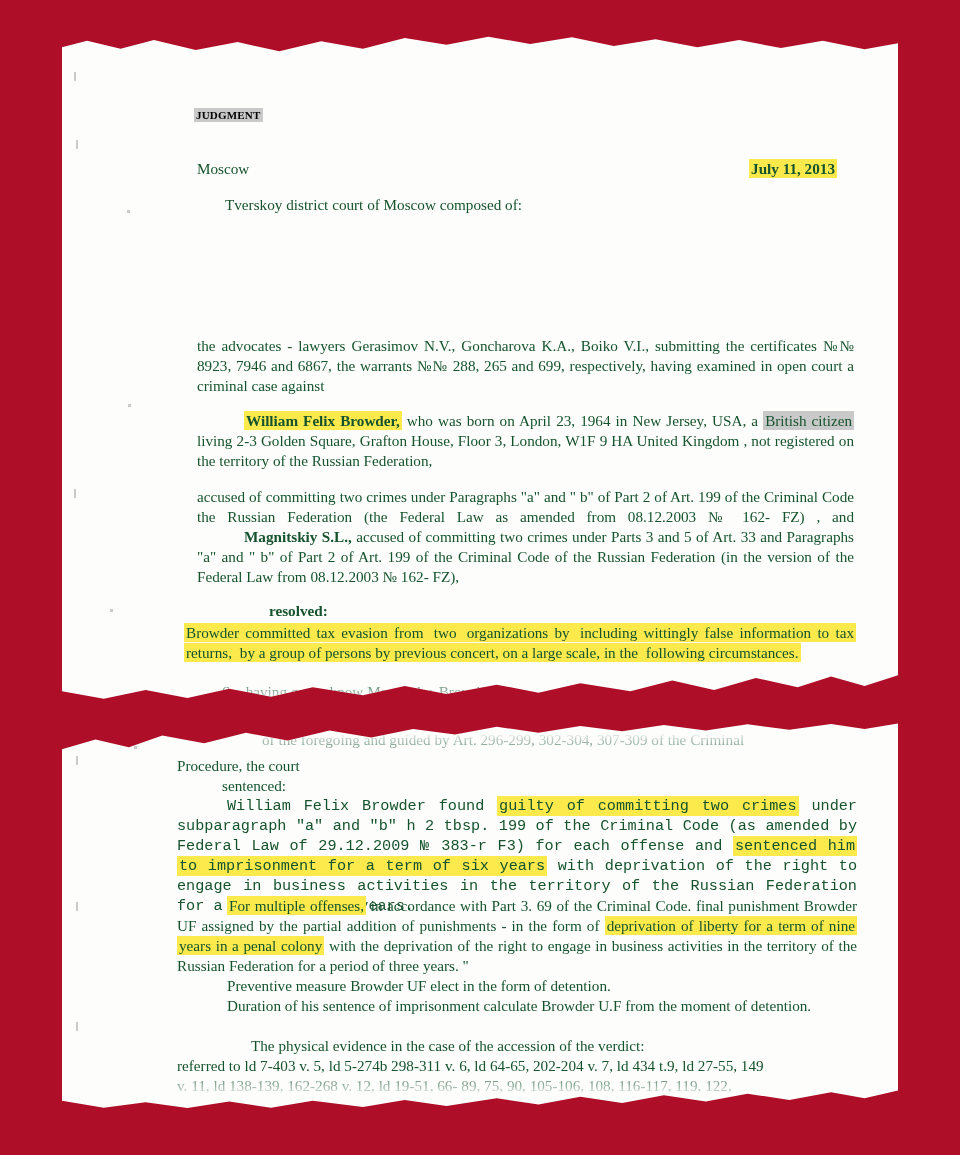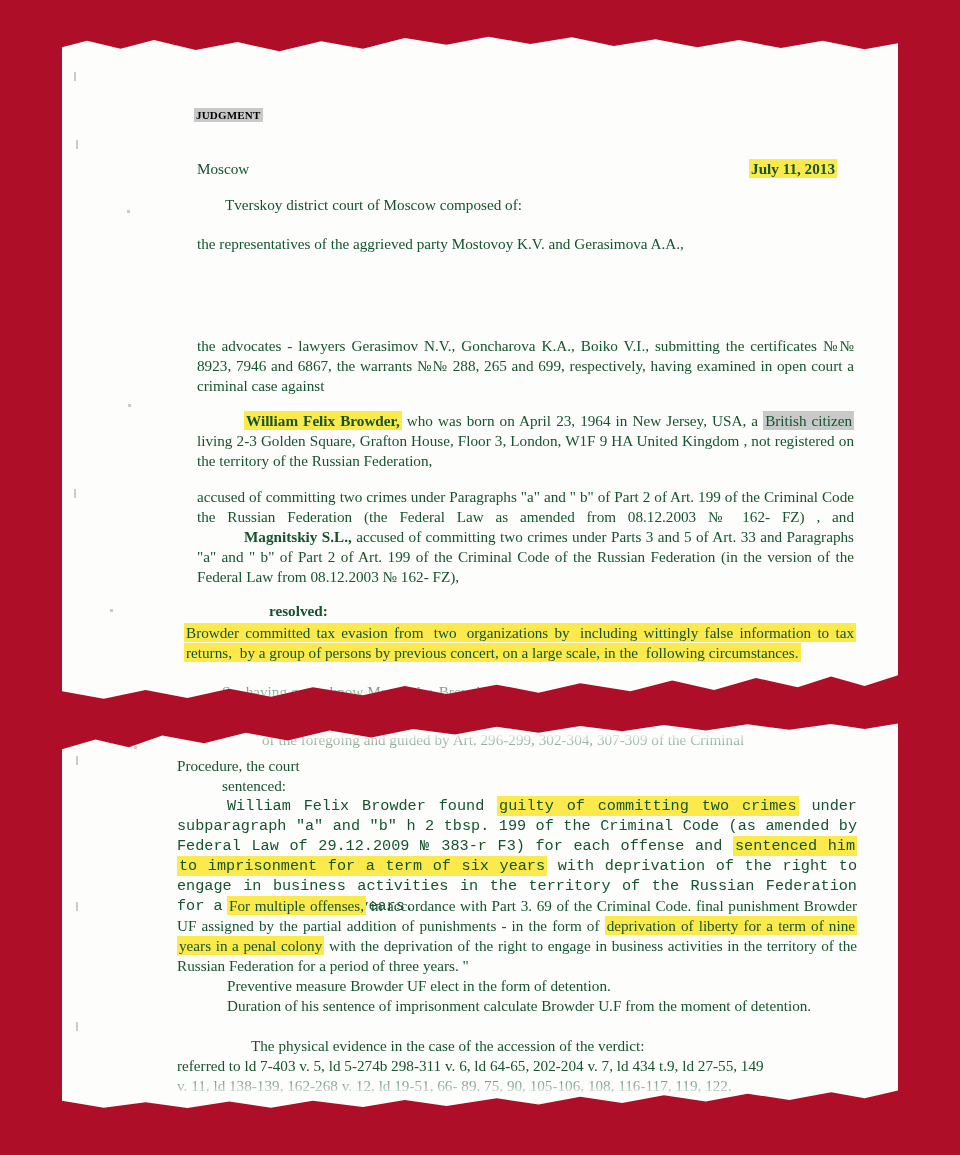--- a/index.html
+++ b/index.html
@@ -167,21 +167,20 @@
     </div>
 
     <div style="position:absolute; left:135px; top:125px; width:660px; display:flex; justify-content:space-between; align-items:baseline;">
       <div class="doc-text">Moscow</div>
       <div class="doc-text bold" style="margin-right:20px;"><span class="hl">July 11, 2013</span></div>
     </div>
 
     <div class="doc-text" style="position:absolute; left:135px; top:161px; width:660px;margin-left:28px;">Tverskoy district court of Moscow composed of:</div>
 
     <div style="position:absolute; left:135px; top:200px; width:660px;">
-      <div class="doc-text para">the representatives of the aggrieved party Mostovoy K.V.  and Gerasimova A.A.,</div>
     </div>
 
     <div class="doc-text para" style="position:absolute; left:135px; top:302px; width:657px;">the advocates - lawyers Gerasimov N.V., Goncharova K.A., Boiko V.I., submitting the certificates №№ 8923, 7946 and 6867, the warrants №№ 288, 265 and 699, respectively, having examined in open court a criminal case against</div>
 
     <div class="doc-text para" style="position:absolute; left:135px; top:377px; width:657px;">
       <span class="hl bold">William Felix Browder,</span><span> who was born on April 23, 1964 in New Jersey, USA, a </span><span class="hl-grey">British citizen</span><span> living 2-3 Golden Square, Grafton House, Floor 3, London, W1F 9 HA United Kingdom , not registered on the territory of the Russian Federation,</span>
     </div>
 
     <div class="doc-text para" style="position:absolute; left:135px; top:453px; width:657px;">
       <span>accused of committing  two crimes under Paragraphs "a" and " b" of Part 2 of Art. 199 of the Criminal Code the Russian Federation (the Federal Law as amended from 08.12.2003 № 162- FZ) , and </span><span class="bold">Magnitskiy S.L.,</span><span> accused of committing  two crimes under Parts 3 and 5 of Art. 33 and Paragraphs "a" and " b" of Part 2 of Art. 199 of the Criminal Code of the Russian Federation (in the version of the Federal Law from 08.12.2003 № 162- FZ),</span>

